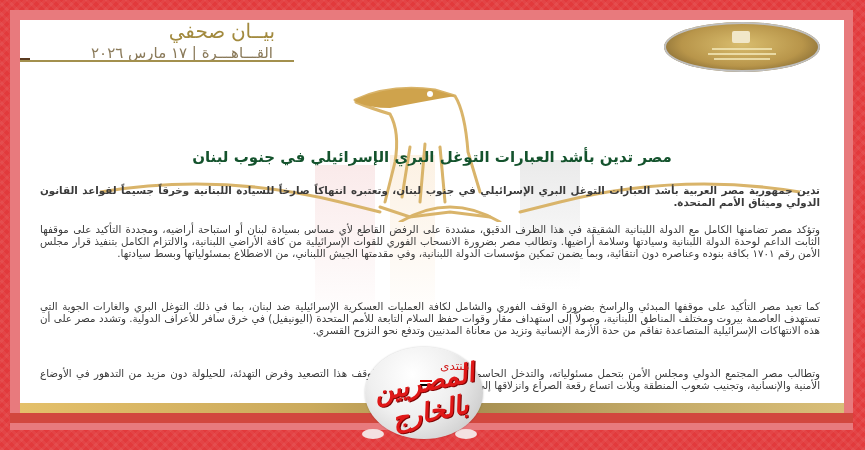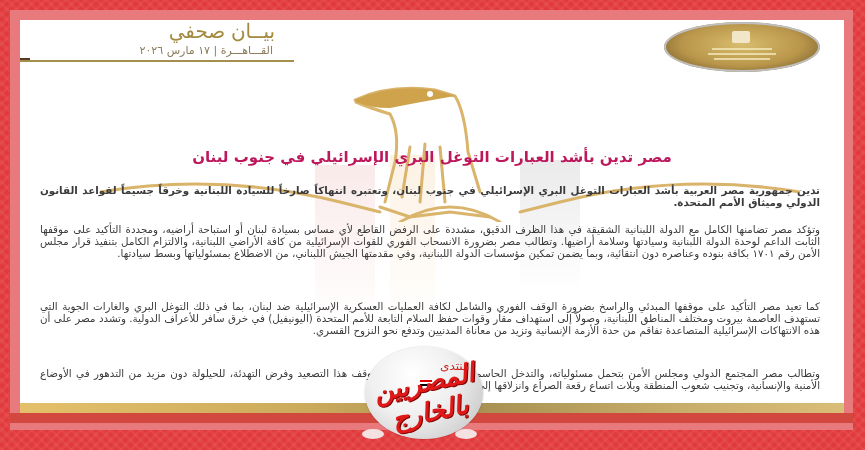--- a/index.html
+++ b/index.html
@@ -26,21 +26,21 @@
   .header-left {
     position:absolute; left:38px; top:0px; width:235px; height:42px;
     text-align:right; direction:rtl;
   }
   .doc-kind {
     position:absolute; right:18px; top:-1px;
     font-family:Liberation Sans, sans-serif; font-size:20px; color:#a28a3e; letter-spacing:1px;
   }
   .doc-place-date {
     position:absolute; right:20px; top:24px;
-    font-size:11px; color:#8a7a5a;margin-left:24px;
+    font-size:15px; color:#8a7a5a;margin-left:24px;
   }
   .header-rule {
     position:absolute; left:-20px; top:40px; width:294px; height:2px; background:#a3904d;
   }
   .header-rule-dark {
     position:absolute; left:-20px; top:38px; width:30px; height:2px; background:#5a3a20;
   }
 
   .seal {
     position:absolute; left:644px; top:2px; width:156px; height:50px; border-radius:50%;
@@ -53,21 +53,21 @@
   .seal-line { position:absolute; height:2px; background:#f3e7b8; opacity:.8; }
 
   
   .eagle { position:absolute; left:80px; top:52px; width:700px; height:150px; }
 
   
   .bg-shape { position:absolute; opacity:.22; }
 
   .title {
     position:absolute; left:0; right:0; top:128px; text-align:center; direction:rtl;
-    font-size:15px; font-weight:bold; color:#be185d; letter-spacing:.3px;
+    font-size:15px; font-weight:bold; color:#14532d; letter-spacing:.3px;
   }
 
   .body {
     position:absolute; left:20px; width:780px; direction:rtl; text-align:justify;
     font-size:10.3px; line-height:12.2px; color:#3a3a3a;
   }
 
   .footer-band {
     position:absolute; left:0; top:383px; width:824px; height:20px;
     background:linear-gradient(90deg,#e4c06a 0%, #cbaa5c 35%, #a79052 55%, #c7ad6a 80%, #d9be78 100%);

